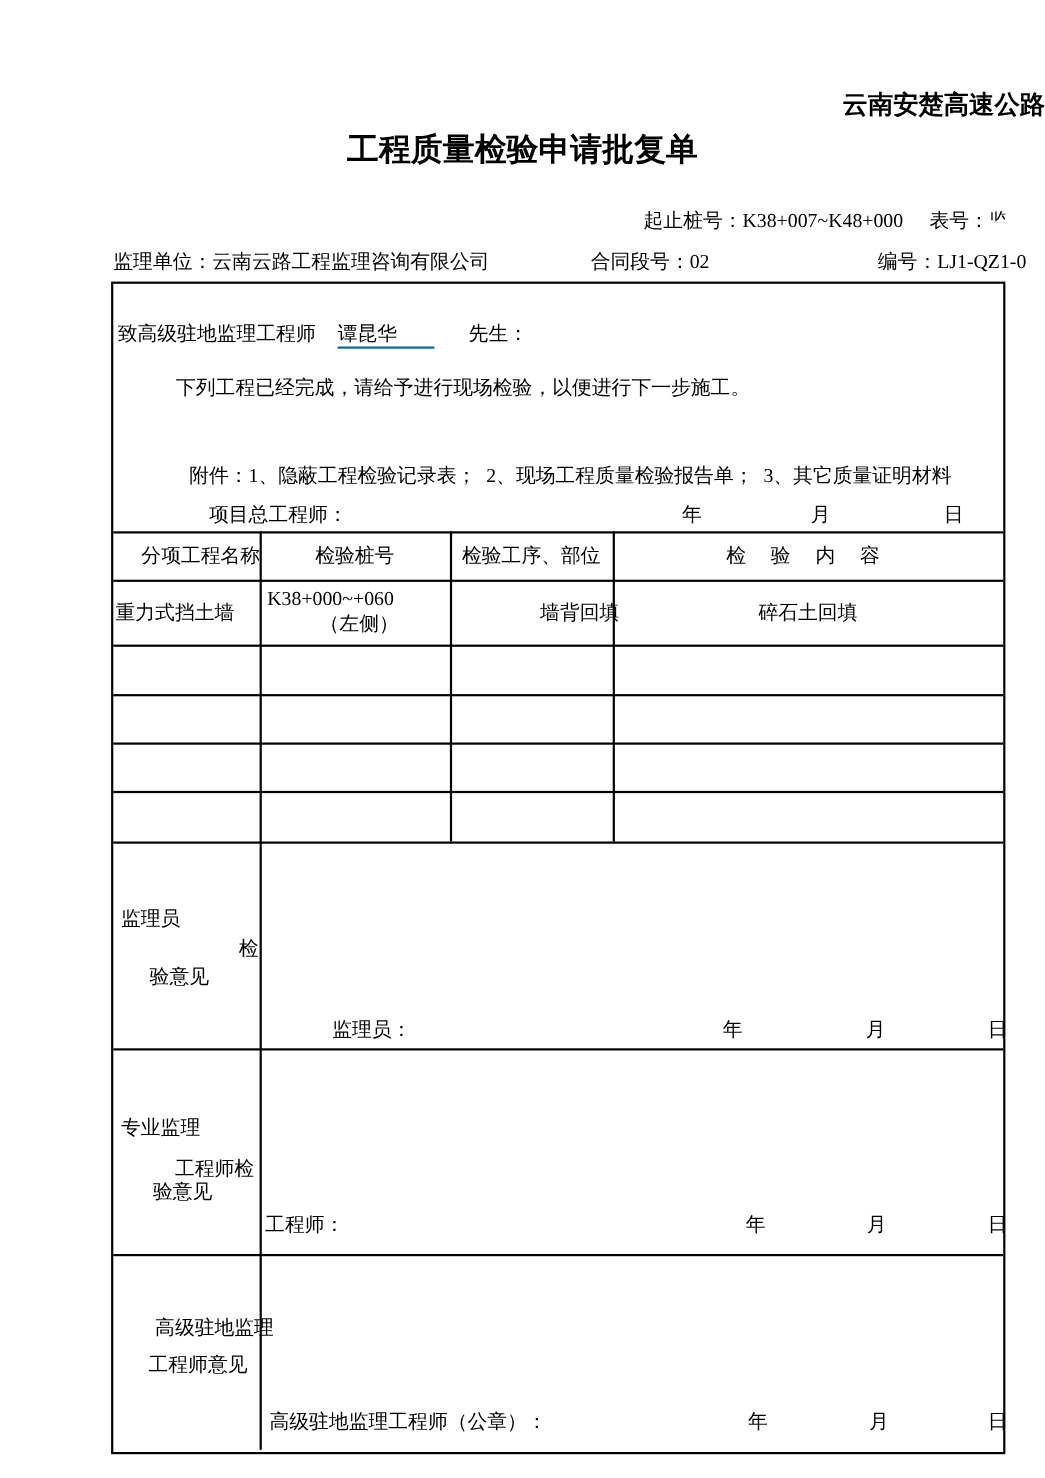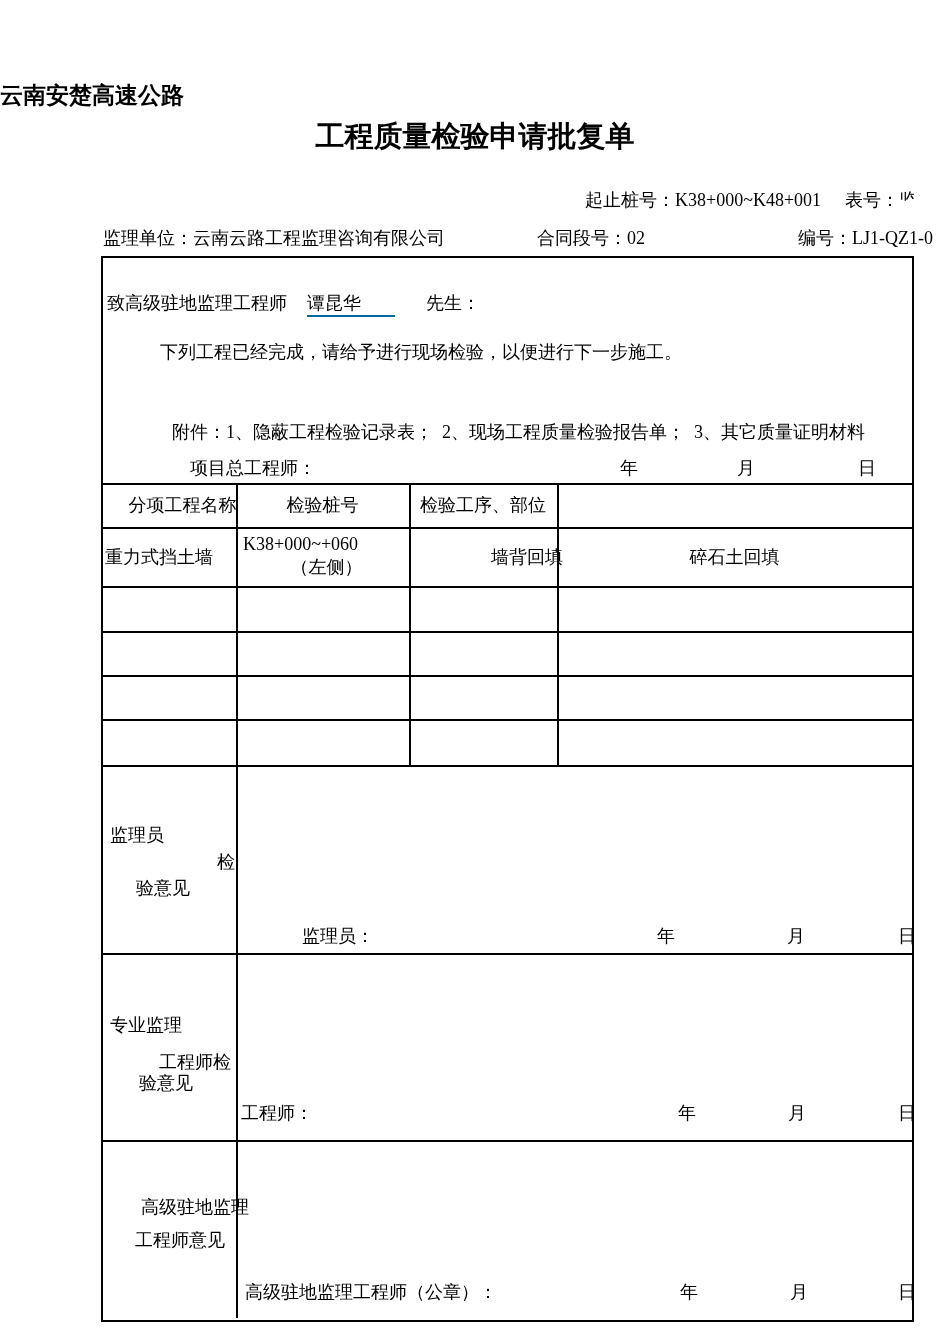--- a/index.html
+++ b/index.html
@@ -2,38 +2,38 @@
 <html><head>
 <meta charset="utf-8">
 <style>
   html,body{margin:0;padding:0;background:#fff;}
   .page{
     position:relative;width:950px;height:1344px;background:#ffffff;
     font-family:"Liberation Serif","DejaVu Serif",serif;color:#000;overflow:hidden;
   }
   .t{position:absolute;font-size:18px;line-height:22px;white-space:nowrap;}
   .center{text-align:center;}
-  .title1{position:absolute;left:0;width:950px;text-align:left;font-size:23px;line-height:27px;font-weight:600;}
+  .title1{position:absolute;left:0;width:950px;text-align:right;font-size:23px;line-height:27px;font-weight:600;}
   .title2{position:absolute;left:0;width:950px;text-align:center;font-size:29px;line-height:34px;font-weight:600;}
   .hline{position:absolute;left:103px;width:809px;height:2px;background:#000;}
   .vline{position:absolute;width:2px;background:#000;}
   .outer{position:absolute;left:101px;top:256px;width:809px;height:1062px;border:2px solid #000;}
   .ulbox{position:absolute;border-bottom:2px solid #0369a1;padding-right:3px;height:23px;}
   .pre{white-space:pre;margin-top:40px;}
   .clip{display:inline-block;width:15px;height:13px;overflow:hidden;vertical-align:top;}
 </style>
 </head>
 <body>
 
 <div class="page">
 
   <div class="title1" style="top:82px;">云南安楚高速公路</div>
   <div class="title2" style="top:119px;">工程质量检验申请批复单</div>
 
-  <div class="t" style="left:585px;top:189px;"><span>起止桩号：</span><span>K38+000~K48+001</span></div>
+  <div class="t" style="left:585px;top:189px;"><span>起止桩号：</span><span>K38+007~K48+000</span></div>
   <div class="t" style="left:845px;top:189px;"><span>表号：</span><span class="clip">监</span></div>
 
   <div class="t" style="left:103px;top:227px;"><span>监理单位：</span><span>云南云路工程监理咨询有限公司</span></div>
   <div class="t" style="left:505px;top:227px;margin-left:32px;"><span>合同段号：</span><span>02</span></div>
   <div class="t" style="left:798px;top:227px;"><span>编号：</span><span>LJ1-QZ1-0</span></div>
 
   <div class="outer"></div>
 
   <div class="hline" style="top:483px;"></div>
   <div class="hline" style="top:527px;"></div>
@@ -55,20 +55,21 @@
   <div class="t" style="left:160px;top:341px;">下列工程已经完成，请给予进行现场检验，以便进行下一步施工。</div>
   <div class="t pre" style="left:172px;top:381px;width:738px;overflow:hidden;">附件：1、隐蔽工程检验记录表；  2、现场工程质量检验报告单；  3、其它质量证明材料</div>
   <div class="t" style="left:190px;top:457px;">项目总工程师：</div>
   <div class="t" style="left:620px;top:457px;">年</div>
   <div class="t" style="left:737px;top:457px;">月</div>
   <div class="t" style="left:858px;top:457px;">日</div>
 
   <div class="t center" style="left:103px;top:494px;width:159px;">分项工程名称</div>
   <div class="t center" style="left:236px;top:494px;width:173px;">检验桩号</div>
   <div class="t center" style="left:409px;top:494px;width:148px;">检验工序、部位</div>
+  <div class="t center" style="left:557px;top:494px;width:355px;letter-spacing:9px;">检 验 内 容</div>
 
   <div class="t" style="left:105px;top:546px;">重力式挡土墙</div>
   <div class="t" style="left:243px;top:533px;">K38+000~+060</div>
   <div class="t center" style="left:236px;top:556px;width:181px;">（左侧）</div>
   <div class="t center" style="left:409px;top:546px;width:148px;margin-left:44px;">墙背回填</div>
   <div class="t center" style="left:557px;top:546px;width:355px;">碎石土回填</div>
 
   <div class="t" style="left:110px;top:824px;">监理员</div>
   <div class="t" style="left:217px;top:851px;">检</div>
   <div class="t" style="left:136px;top:877px;">验意见</div>

